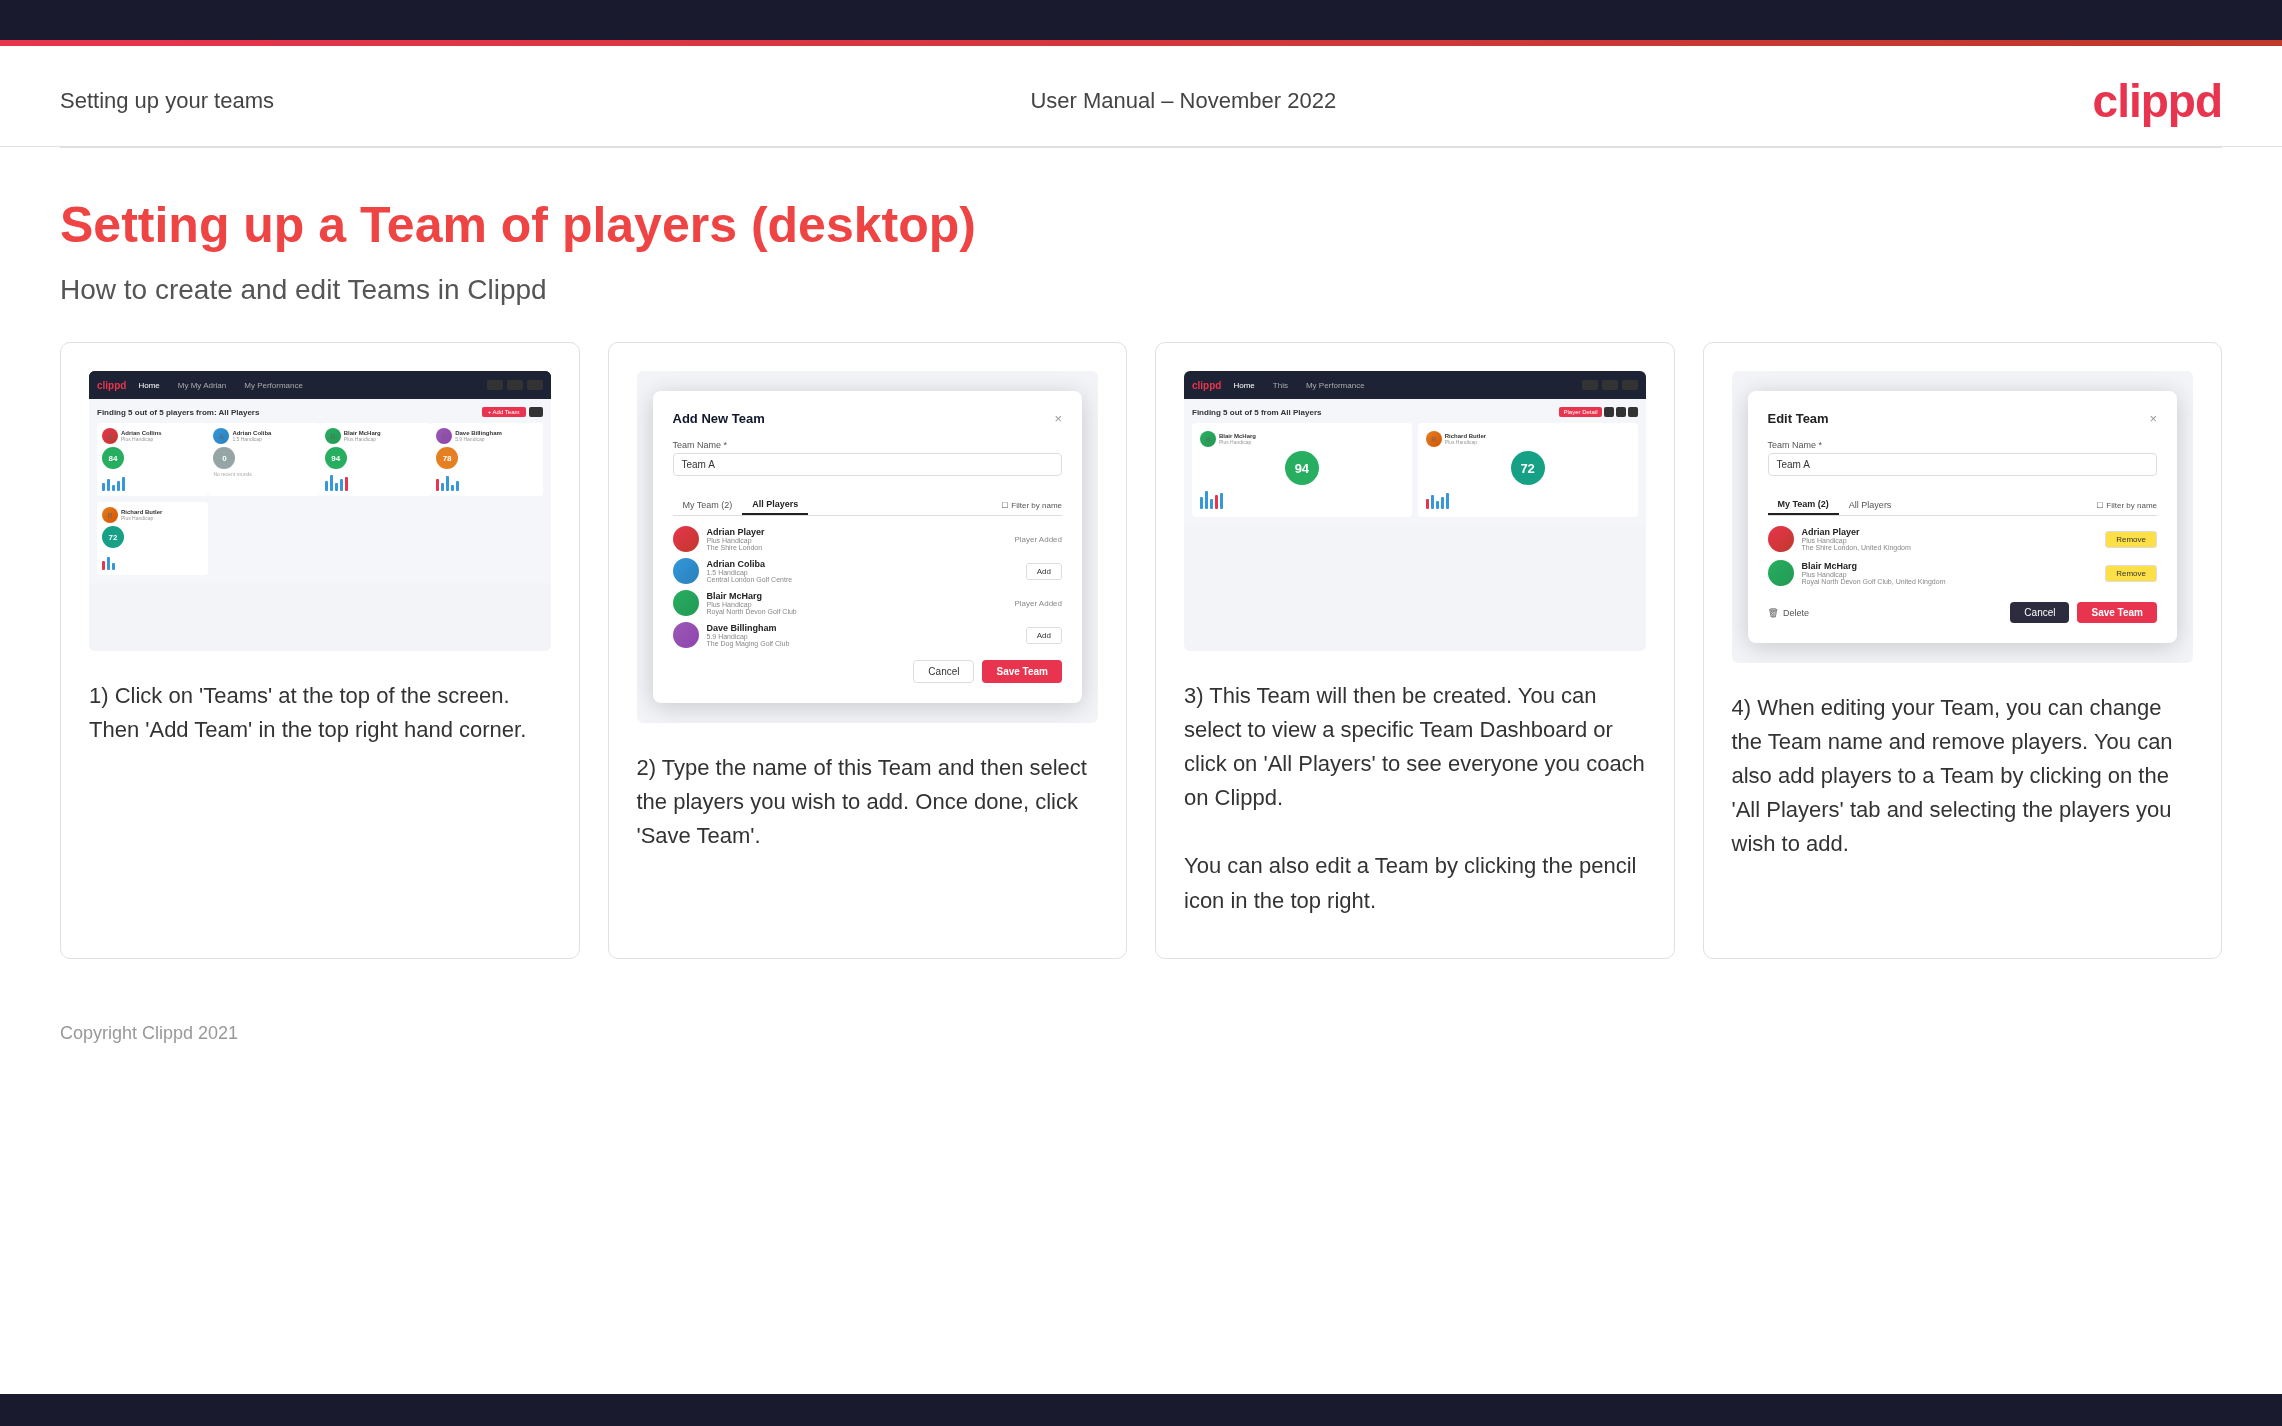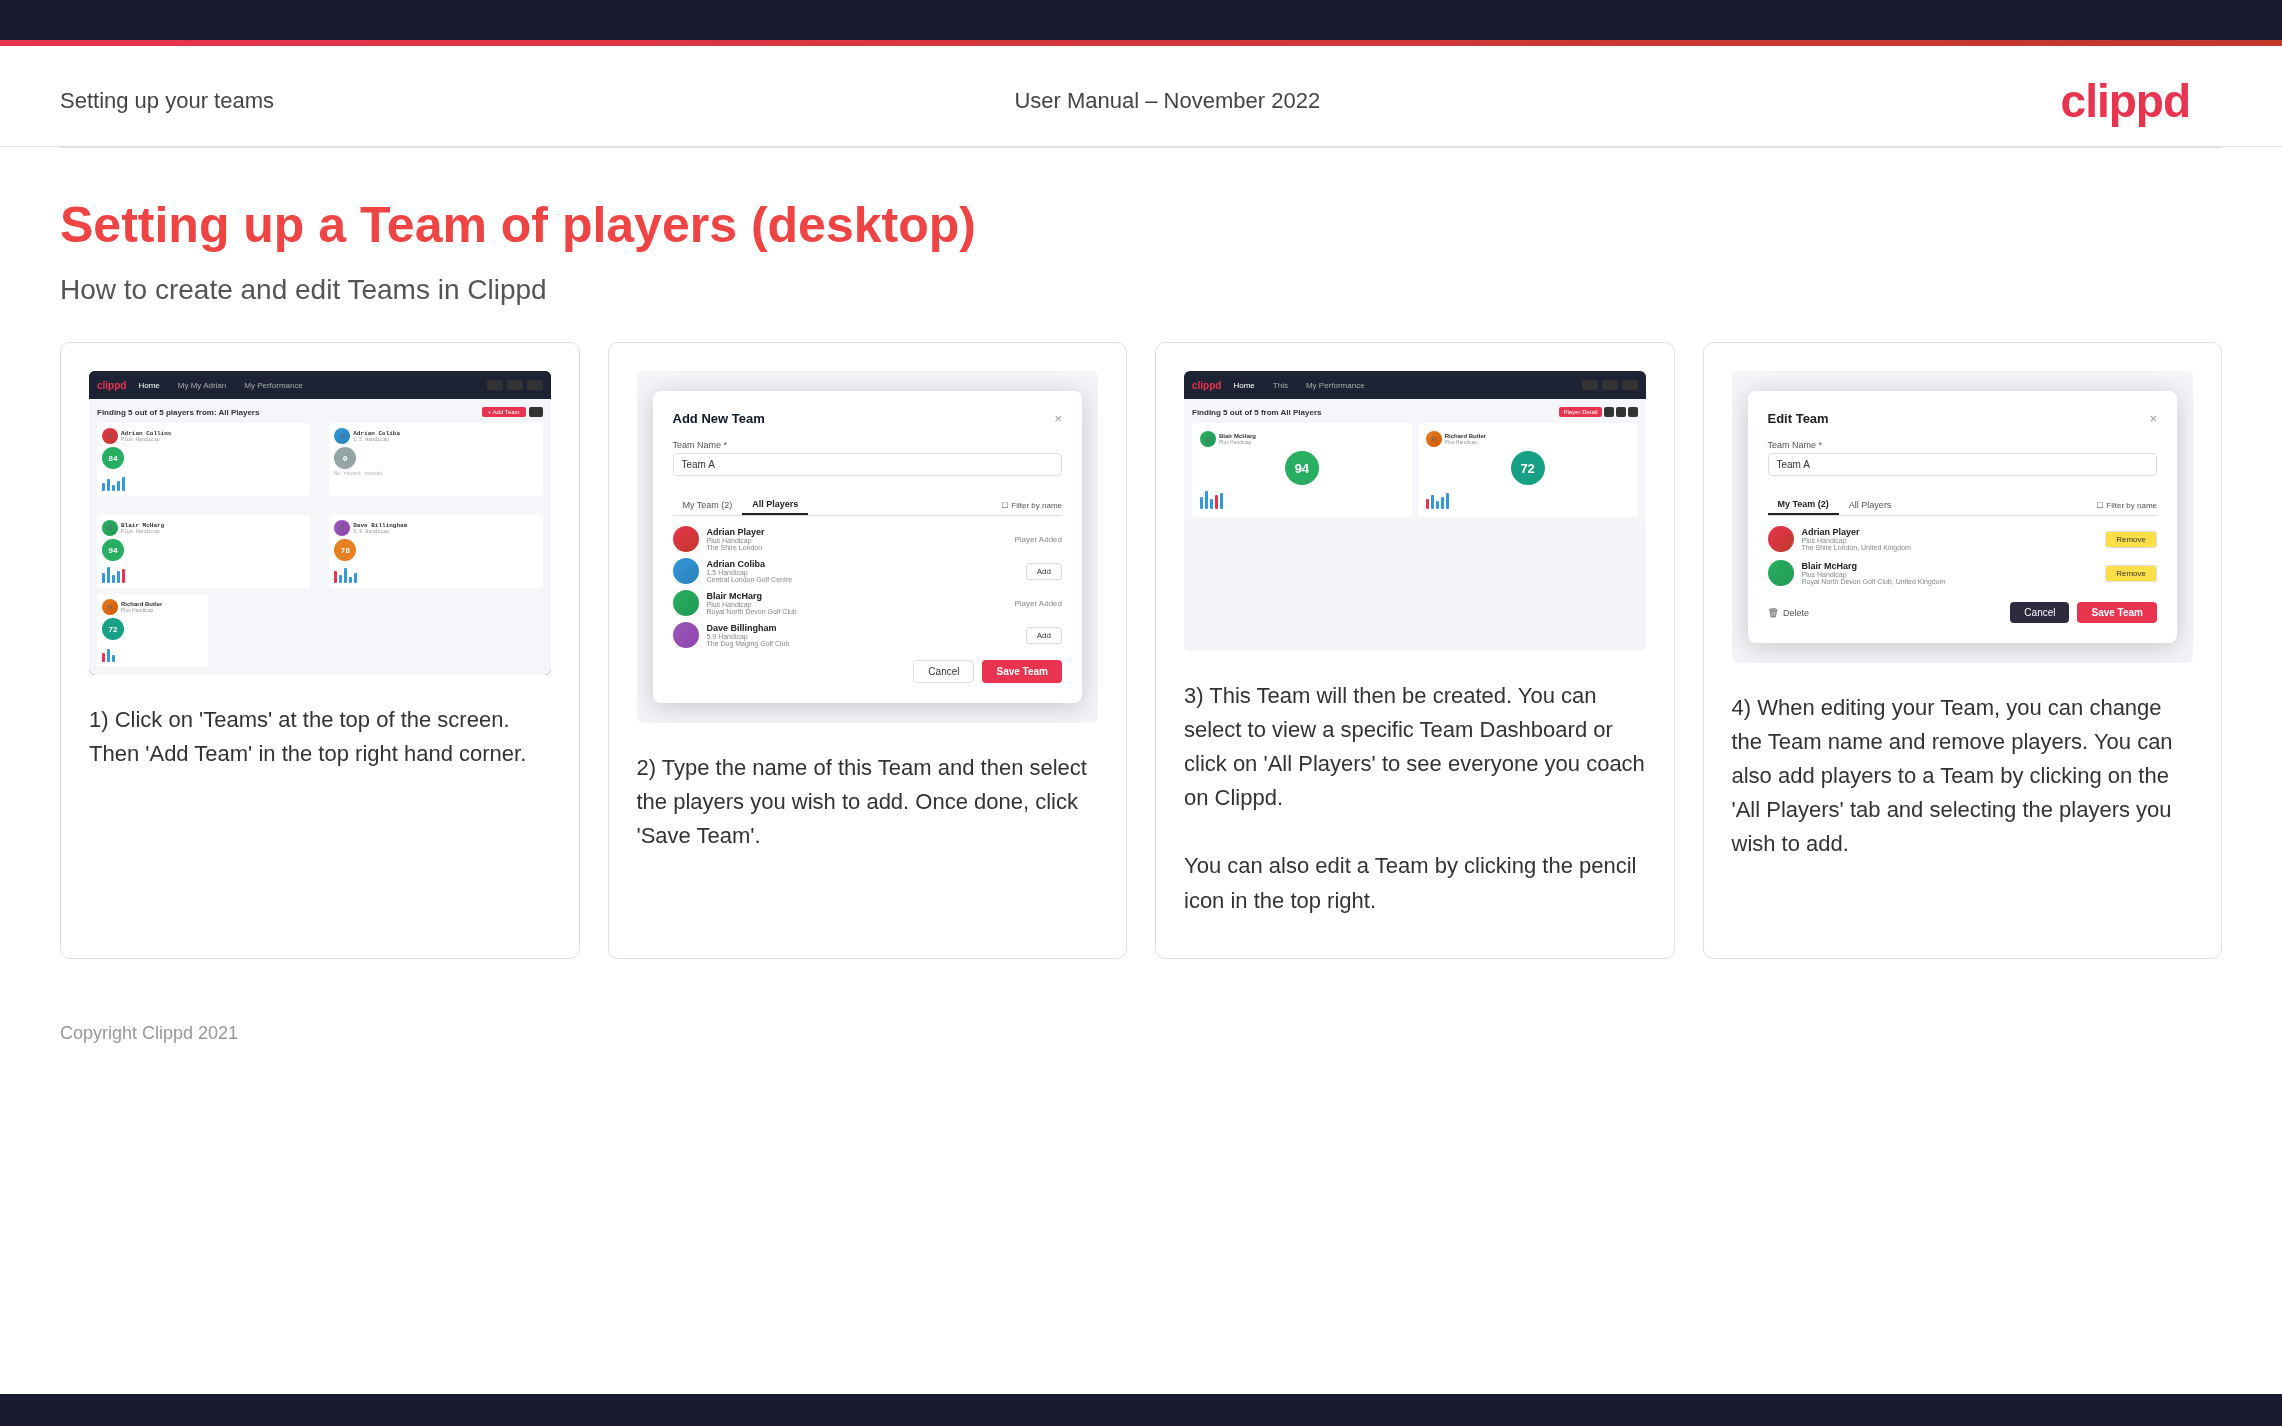--- a/index.html
+++ b/index.html
@@ -23,21 +23,21 @@
       background: linear-gradient(to right, #e8344e, #c0392b);
       height: 6px;
       width: 100%;
     }
 
     
     .header {
       display: flex;
       align-items: center;
       justify-content: space-between;
-      padding: 28px 92px 18px 60px;
+      padding: 28px 60px 18px 60px;
       border-bottom: 1px solid #e0e0e0;
     }
     .header-left {
       font-size: 22px;
       color: #444;
     }
     .header-center {
       font-size: 22px;
       color: #444;
     }
@@ -159,24 +159,23 @@
       align-items: center;
       margin-bottom: 6px;
     }
     .mock-title-sm {
       font-size: 8px;
       color: #333;
       font-weight: bold;
     }
     .mock-players-grid {
       display: grid;
-      grid-template-columns: repeat(2, 1fr);
-      gap: 19px;
+      grid-template-columns: repeat(4, 1fr);
+      gap: 0;
       margin-bottom: 6px;
-      font-family: Liberation Mono, monospace;
     }
     .mock-player-card {
       background: #fff;
       border-radius: 3px;
       padding: 5px;
       min-height: 70px;
     }
     .mock-player-top {
       display: flex;
       align-items: center;

